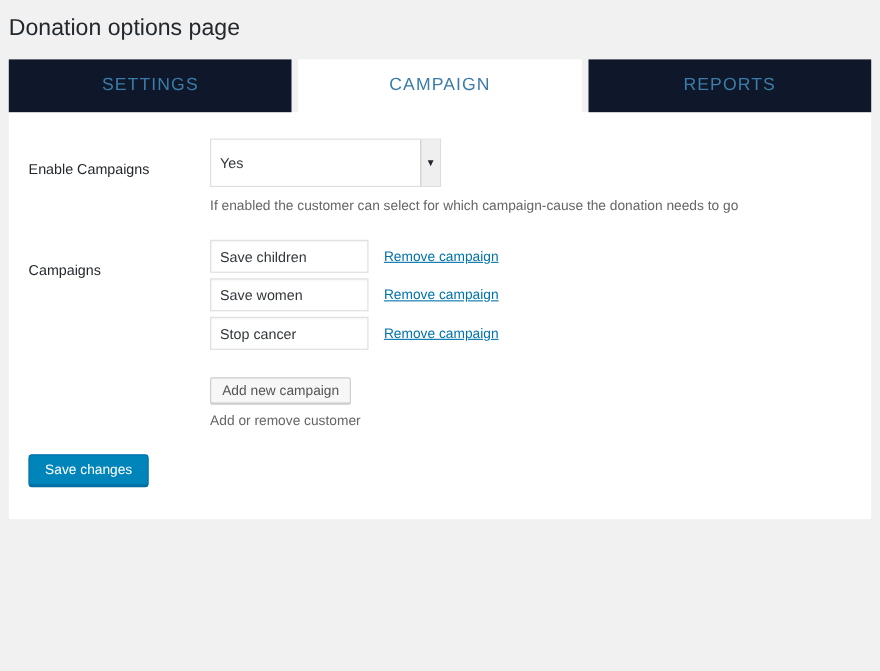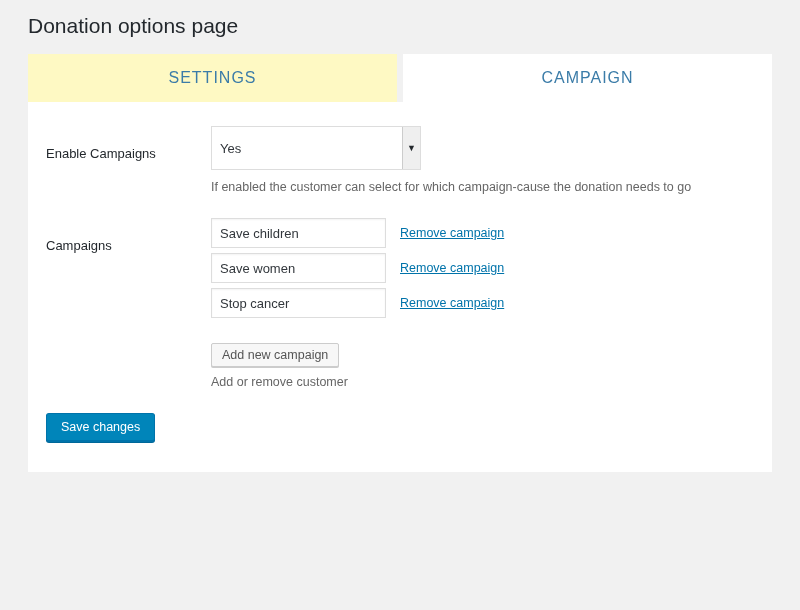--- a/index.html
+++ b/index.html
@@ -4,36 +4,36 @@
   <style>
     * { box-sizing: border-box; margin: 0; padding: 0; }
     body {
       width: 800px;
       height: 610px;
       background: #f1f1f1;
       font-family: -apple-system, "Segoe UI", Helvetica, Arial, sans-serif;
       color: #23282d;
       font-size: 13px;
     }
-    .page { padding: 0 28px; }
+    .page { padding: 0 8px; }
     .page-title {
       font-size: 21px;
       font-weight: 400;
       color: #23282d;
       padding: 14px 0 16px 0;
     }
     .tabs {
       display: flex;
       gap: 6px;
     }
     .tab {
       flex: 1;
       text-align: center;
       padding: 15px 0;
-      background: #fef9c3;
+      background: #0f172a;
       color: #3b7ca8;
       font-size: 16px;
       font-weight: 300;
       letter-spacing: 1px;
       cursor: pointer;
       font-family: "Segoe UI Light", "Segoe UI", Helvetica, Arial, sans-serif;
     }
     .tab.active {
       background: #fff;
     }
@@ -87,21 +87,21 @@
       margin-top: 10px;
       font-size: 12.5px;
       color: #666;
     }
     .camp-row {
       display: flex;
       align-items: center;
       margin-bottom: 5px;
     }
     .camp-input {
-      width: 175px;
+      width: 144px;
       height: 30px;
       border: 1px solid #ddd;
       background: #fff;
       padding: 0 8px;
       font-size: 13px;
       color: #32373c;
       box-shadow: inset 0 1px 2px rgba(0,0,0,.05);
     }
     .camp-remove {
       margin-left: 14px;
@@ -144,20 +144,21 @@
   </style>
 </head>
 <body>
 
 <div class="page">
   <h1 class="page-title">Donation options page</h1>
 
   <div class="tabs">
     <div class="tab">SETTINGS</div>
     <div class="tab active">CAMPAIGN</div>
+    <div class="tab">REPORTS</div>
   </div>
 
   <div class="panel">
 
     <div class="form-row">
       <div class="label-cell">Enable Campaigns</div>
       <div class="control-cell">
         <div class="select-wrap">
           <span class="sel-text">Yes</span>
           <span class="chev">▼</span>

